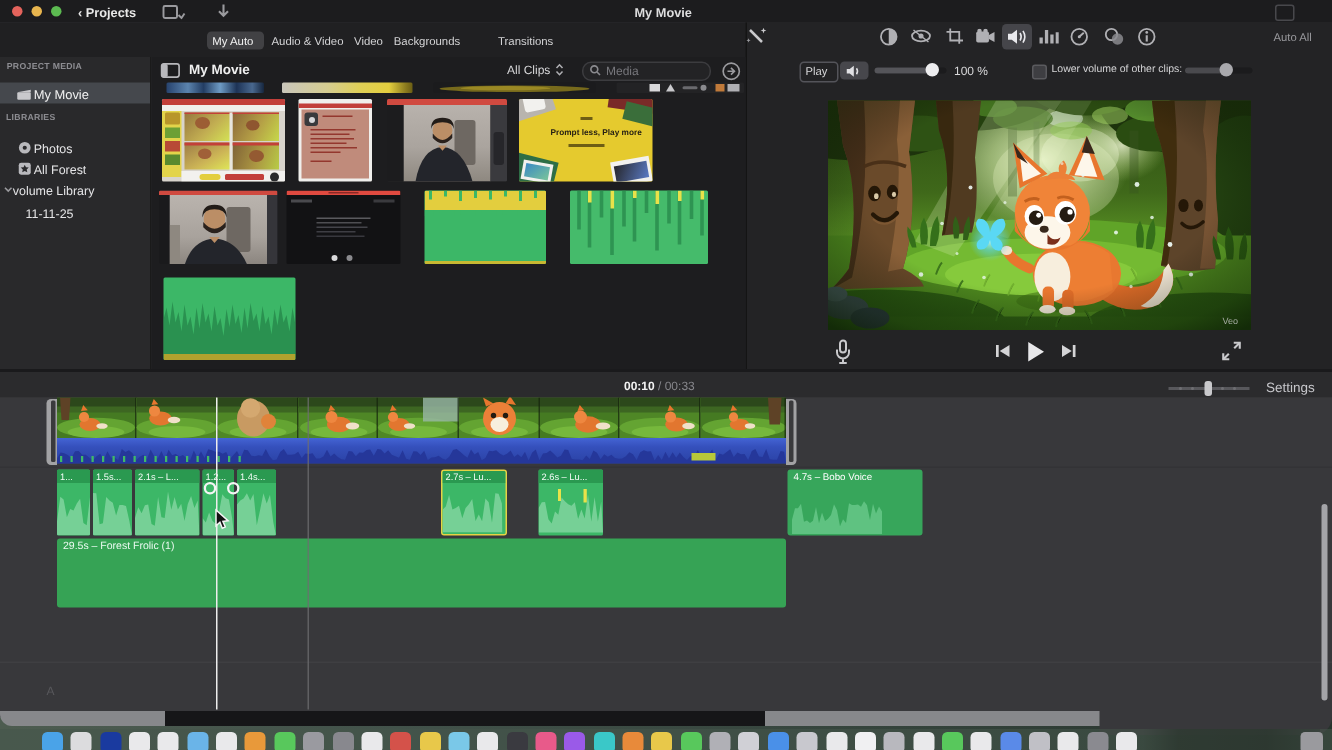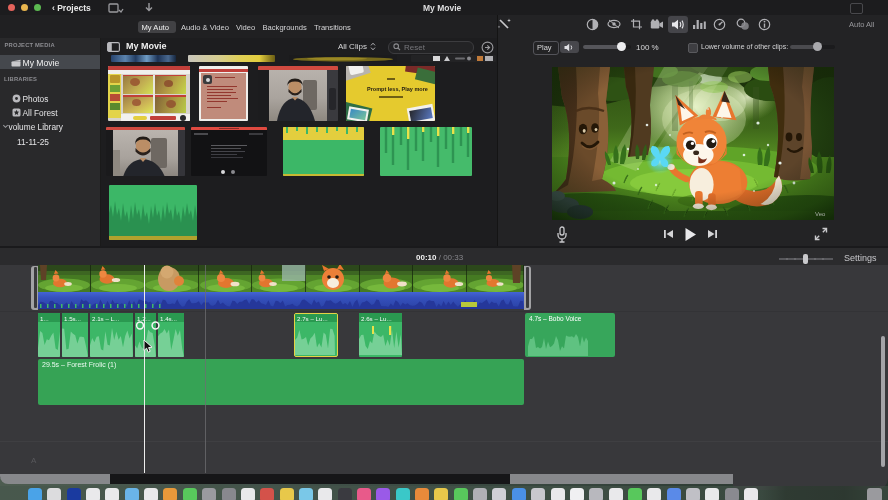--- a/index.html
+++ b/index.html
@@ -31,21 +31,21 @@
   </svg>
   <div class="abs txt" style="left:423px;top:3px;font-size:8.5px;font-weight:bold;color:#dededf;">My Movie</div>
   <div class="abs" style="left:850px;top:3px;width:11px;height:9px;border:1px solid #48484c;border-radius:2px;"></div>
 
   <div class="abs" style="left:0;top:15px;width:888px;height:23px;background:#202022;"></div>
   <div class="abs" style="left:138px;top:20.5px;width:38px;height:12px;background:#414144;border-radius:3px;"></div>
   <div class="abs txt" style="left:141.5px;top:22.5px;font-size:7.6px;color:#f2f2f2;">My Auto</div>
   <div class="abs txt" style="left:181px;top:22.5px;font-size:7.6px;color:#d4d4d6;">Audio &amp; Video</div>
   <div class="abs txt" style="left:236px;top:22.5px;font-size:7.6px;color:#d4d4d6;">Video</div>
   <div class="abs txt" style="left:262.5px;top:22.5px;font-size:7.6px;color:#d4d4d6;">Backgrounds</div>
-  <div class="abs txt" style="left:314px;top:22.5px;font-size:7.6px;color:#d4d4d6;">Transitions</div>
+  <div class="abs txt" style="left:332px;top:22.5px;font-size:7.6px;color:#d4d4d6;">Transitions</div>
 
   <div class="abs" style="left:0;top:38px;width:100px;height:208px;background:#29292b;border-right:1px solid #1a1a1a;"></div>
   <div class="abs txt" style="left:4.5px;top:42px;font-size:5.8px;font-weight:bold;color:#8d8d92;letter-spacing:.2px;">PROJECT MEDIA</div>
   <div class="abs" style="left:0;top:55px;width:100px;height:14px;background:#45484d;"></div>
   <svg class="abs" style="left:11px;top:58.5px;" width="10" height="8" viewBox="0 0 10 8">
     <rect x="0.5" y="2.5" width="9" height="5" rx="0.8" fill="#c9c9cc"></rect>
     <path d="M0.5 2.5 L9.5 0.8 L9.5 2.5 Z" fill="#c9c9cc"></path>
   </svg>
   <div class="abs txt" style="left:22.5px;top:57.5px;font-size:8.6px;color:#f2f2f2;">My Movie</div>
   <div class="abs txt" style="left:4px;top:75.5px;font-size:5.8px;font-weight:bold;color:#8d8d92;letter-spacing:.2px;">LIBRARIES</div>
@@ -74,21 +74,21 @@
   <div class="abs txt" style="left:126px;top:41px;font-size:9px;font-weight:bold;color:#f0f0f0;">My Movie</div>
   <div class="abs txt" style="left:338px;top:42px;font-size:8px;color:#d8d8da;">All Clips</div>
   <svg class="abs" style="left:369px;top:42px;" width="8" height="9" viewBox="0 0 8 9">
     <path d="M2 3.4 L4 1.2 L6 3.4 M2 5.6 L4 7.8 L6 5.6" fill="none" stroke="#b0b0b4" stroke-width="1"></path>
   </svg>
   <div class="abs" style="left:388px;top:40.5px;width:84px;height:11px;background:#232325;border:1px solid #3c3c3f;border-radius:6px;"></div>
   <svg class="abs" style="left:393px;top:43px;" width="8" height="8" viewBox="0 0 8 8">
     <circle cx="3.2" cy="3.2" r="2.3" fill="none" stroke="#8a8a8e" stroke-width="1.1"></circle>
     <path d="M5 5 L7 7" stroke="#8a8a8e" stroke-width="1.1"></path>
   </svg>
-  <div class="abs txt" style="left:404px;top:42.5px;font-size:8px;color:#77777c;">Reset</div>
+  <div class="abs txt" style="left:404px;top:42.5px;font-size:8px;color:#77777c;">Media</div>
   <svg class="abs" style="left:481px;top:40.5px;" width="13" height="13" viewBox="0 0 13 13">
     <circle cx="6.5" cy="6.5" r="5.4" fill="none" stroke="#9a9a9e" stroke-width="1.1"></circle>
     <path d="M4 6.5 h4 M6.3 4.3 L8.6 6.5 L6.3 8.7" fill="none" stroke="#9a9a9e" stroke-width="1.1"></path>
   </svg>
 
   <div class="abs" style="left:111px;top:55px;width:65px;height:7px;background:linear-gradient(90deg,#27436e 0%,#5b83ad 22%,#233d63 38%,#6e9bc4 55%,#1d3356 72%,#49688e 88%,#16263e 100%);border-radius:1px;"></div>
   <div class="abs" style="left:188px;top:55px;width:87px;height:7px;background:linear-gradient(90deg,#c9c6bb 0%,#d6cd90 35%,#dfcf56 60%,#e3ce3e 82%,#8a7a1e 95%,#6b5e14 100%);border-radius:1px;"></div>
   <div class="abs" style="left:289px;top:55px;width:108px;height:7px;background:#1b1b1d;border-radius:1px;"></div>
   <svg class="abs" style="left:289px;top:55px;" width="108" height="7">
       <ellipse cx="54" cy="4.2" rx="50" ry="2.2" fill="#776a1c"></ellipse>

